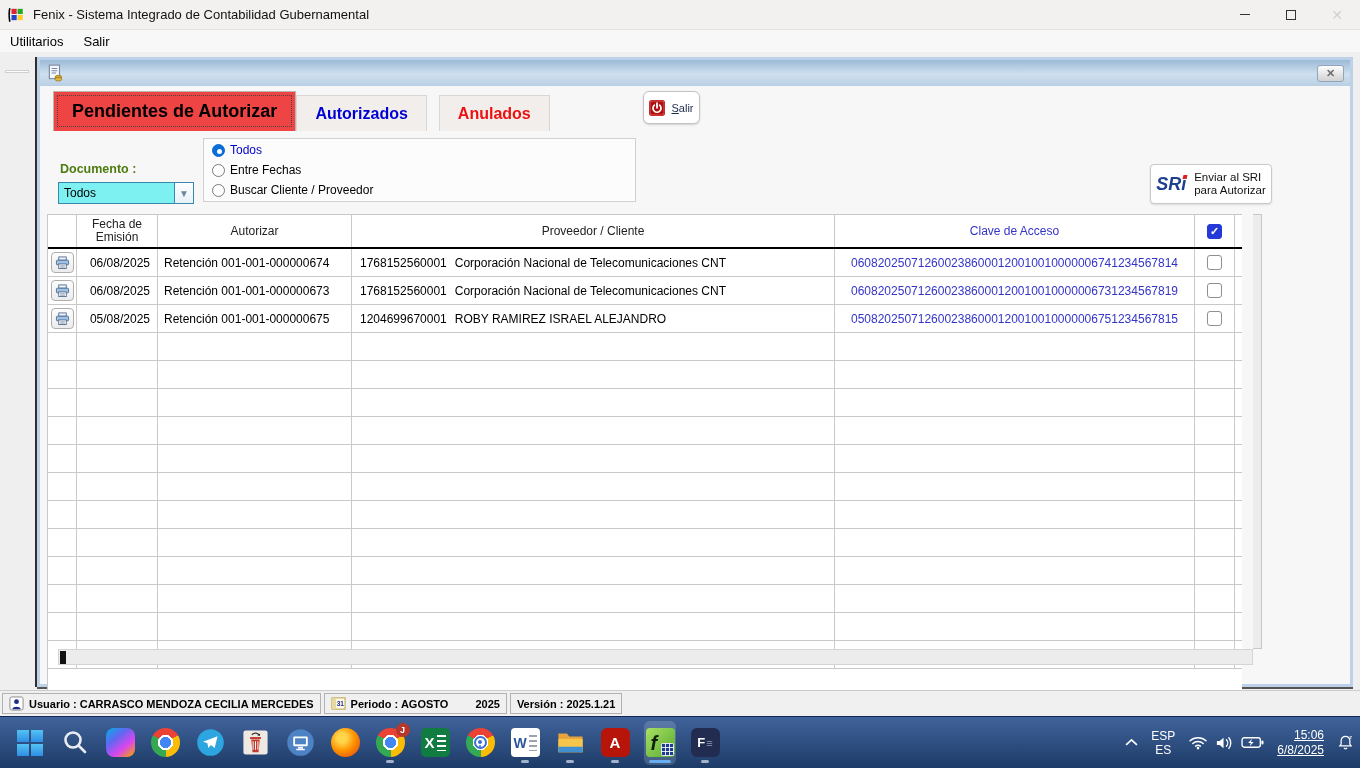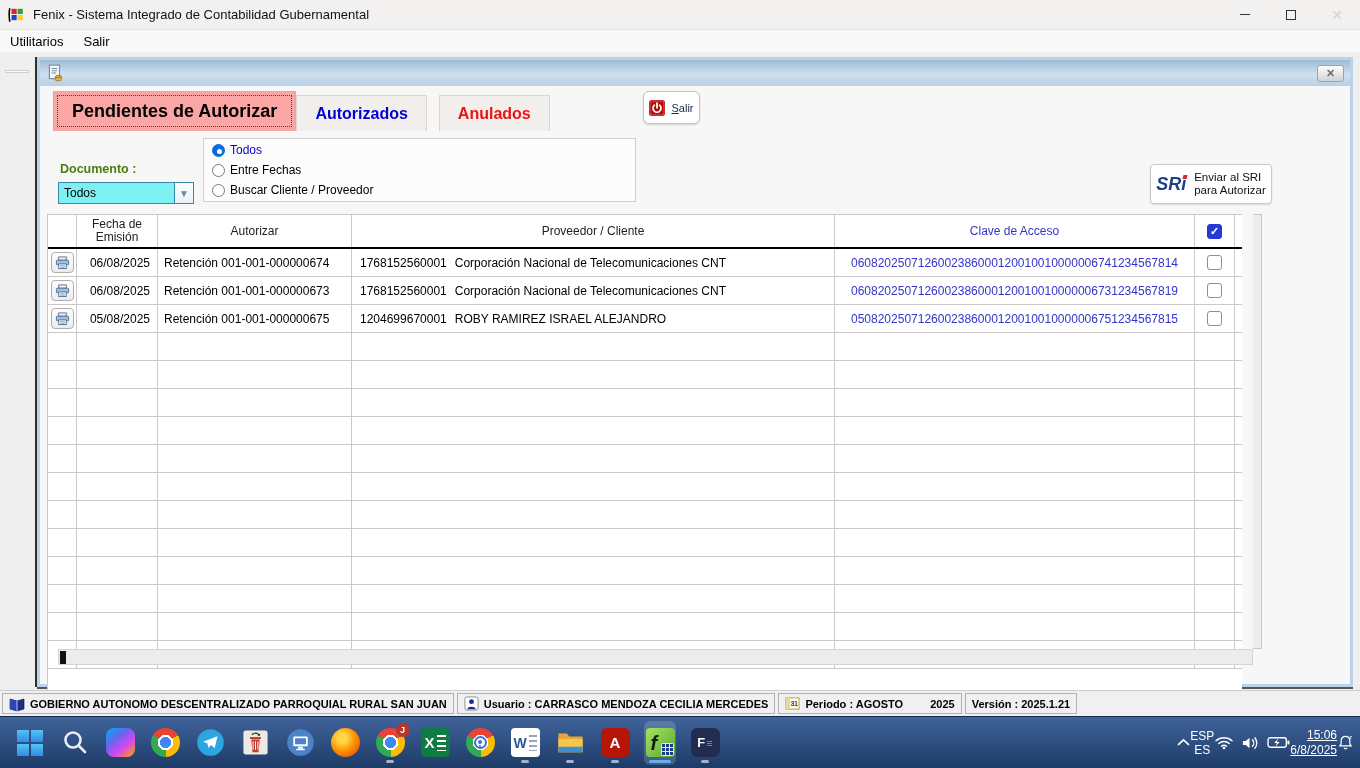--- a/index.html
+++ b/index.html
@@ -26,21 +26,21 @@
 
   
   #form-window { position:absolute; left:37px; top:5px; width:1316px; height:630px; background:#f7f7f7; border:3px solid #bdd2e8; box-shadow:-2px 0 0 #2e2e2e, 0 2px 0 #555; }
   .form-header { height:26px; background:linear-gradient(#9cbad7,#cfe0ef 55%,#b9cfe4); display:flex; align-items:center; padding:0 6px; }
   .form-close-btn { margin-left:auto; width:27px; height:17px; border:1px solid #8fa5bd; border-radius:3px; background:linear-gradient(#fdfdfd,#d2d2d2); color:#707070; font-size:11px; font-weight:bold; display:flex; align-items:center; justify-content:center; }
   .form-body { position:relative; height:584px; }
 
   
   .tabs { position:absolute; left:13px; top:5px; display:flex; align-items:flex-end; }
   .tab { height:36px; display:flex; align-items:center; padding:0 18px; background:#f1eeeb; border:1px solid #dad6d2; border-bottom:none; font-weight:bold; font-size:16px; white-space:nowrap; }
-  .tab.active { background:#fca5a5; height:40px; font-size:18px; border-color:#b9b5b1; outline:1px dotted #444; outline-offset:-5px; }
+  .tab.active { background:#ef4444; height:40px; font-size:18px; border-color:#b9b5b1; outline:1px dotted #444; outline-offset:-5px; }
   .tab.gap { margin-left:12px; }
 
   .exit-btn { position:absolute; left:603px; top:5px; width:57px; height:33px; background:#fff; border:1px solid #c3c3c3; border-radius:6px; box-shadow:0 1px 2px rgba(0,0,0,.15); display:flex; align-items:center; justify-content:center; gap:6px; }
   .exit-btn .label { font-size:11px; color:#1a2a4a; }
 
   
   .doc-label { position:absolute; left:20px; top:76px; font-size:12.5px; font-weight:bold; color:#4d7c0f; }
   .dropdown { position:absolute; left:18px; top:96px; width:136px; height:22px; background:#7df1f1; border:1px solid #3a87ad; display:flex; align-items:center; }
   .dropdown .val { font-size:12px; padding-left:5px; flex:1; }
   .dropdown .arrow { width:19px; height:100%; border-left:1px solid #3a87ad; background:linear-gradient(#fdfefe,#e7f2f8); display:flex; align-items:center; justify-content:center; color:#6b8aa0; font-size:10px; }
@@ -110,21 +110,21 @@
   .ic-word .w { color:#2b579a; font-weight:bold; font-size:14px; }
   .ic-word .sheet { width:8px; height:16px; background:repeating-linear-gradient(#9aa5b1 0 2px, rgba(0,0,0,0) 2px 5px); }
   .ic-acrobat { background:#b8150a; border-radius:6px; color:#fff; font-weight:bold; font-size:15px; display:flex; align-items:center; justify-content:center; }
   .ic-fenix { background:linear-gradient(135deg,#a8e063,#56ab2f); border-radius:4px; position:relative; display:flex; align-items:center; justify-content:flex-start; padding-left:5px; }
   .ic-fenix .f { font-size:20px; font-weight:bold; font-style:italic; color:#102010; line-height:1; }
   .ic-fenix .fx { position:absolute; right:1px; bottom:1px; width:13px; height:13px; background:#1b3c8f; border-radius:2px;
       background-image:linear-gradient(rgba(255,255,255,.85) 1px, rgba(0,0,0,0) 1px), linear-gradient(90deg, rgba(255,255,255,.85) 1px, rgba(0,0,0,0) 1px); background-size:4px 4px; }
   .ic-fdark { background:#222c50; border-radius:6px; color:#fff; font-weight:bold; font-size:13px; display:flex; align-items:center; justify-content:center; gap:1px; }
   .ic-fdark .eq { color:#8f9ab5; font-size:11px; }
 
-  .tray { position:absolute; right:6px; top:0; height:100%; display:flex; align-items:center; color:#fff; }
+  .tray { position:absolute; right:6px; top:0; height:100%; display:flex; align-items:center; gap:13px; color:#fff; }
   .tray-lang { font-size:12px; line-height:14px; text-align:center; }
   .tray-clock { font-size:12px; line-height:15px; text-align:right;text-decoration:underline; }
   .tray-group { display:flex; align-items:center; gap:7px; }
 </style>
 </head>
 <body>
 
 <div id="titlebar">
   <svg class="app-icon" viewBox="0 0 16 16">
     <path d="M2.5 2q-1.2 5 0 12" stroke="#000" fill="none" stroke-width="1.4"></path>
@@ -419,28 +419,20 @@
       <div class="vscroll"></div>
       <div class="hscroll">
           <div class="hthumb"></div>
         </div>
 
     </div>
   </div>
 </div>
 
 <div id="statusbar">
-  <div class="panel">
-    <svg width="16" height="16" viewBox="0 0 16 16">
-      <path d="M1 3l7 2 7-2v10l-7 2-7-2z" fill="#1d2d8a" stroke="#0a1040" stroke-width=".6"></path>
-      <path d="M1 3l7 2v10l-7-2z" fill="#2f45b5"></path>
-        <path d="M8 5v10" stroke="#dfe5ff" stroke-width=".8"></path>
-    </svg>
-    <span>GOBIERNO AUTONOMO DESCENTRALIZADO PARROQUIAL RURAL SAN JUAN</span>
-  </div>
   <div class="panel">
     <svg width="15" height="15" viewBox="0 0 16 16">
       <rect x="1" y="1" width="14" height="14" rx="2" fill="#fff" stroke="#8a8a8a"></rect>
       <circle cx="8" cy="6" r="2.6" fill="#1d2d8a"></circle>
         <path d="M3.5 14c.6-3.4 8.4-3.4 9 0z" fill="#1d2d8a"></path>
     </svg>
     <span>Usuario : CARRASCO MENDOZA CECILIA MERCEDES</span>
   </div>
   <div class="panel">
     <svg width="15" height="15" viewBox="0 0 16 16">

